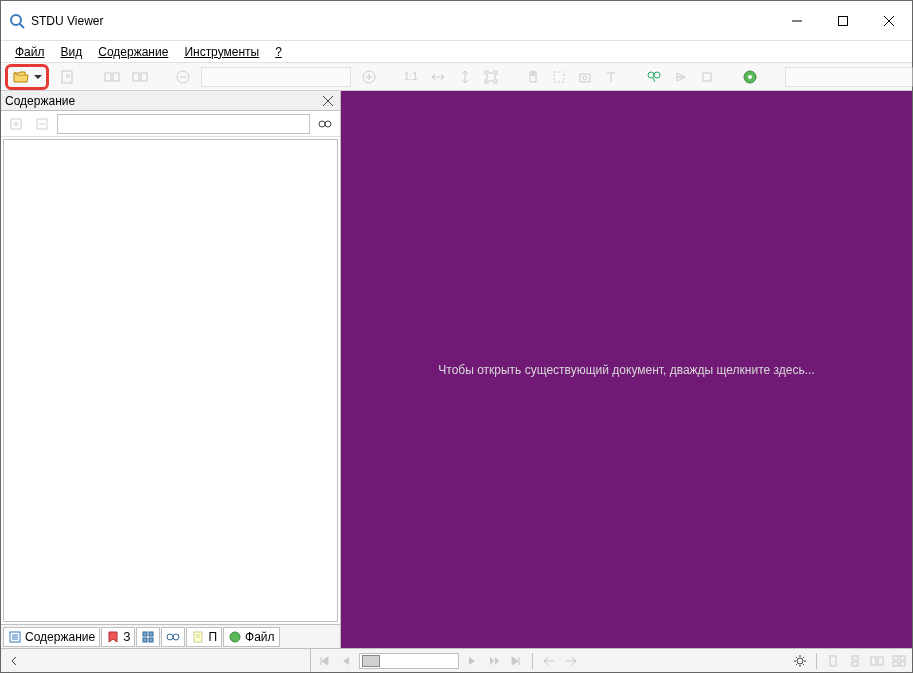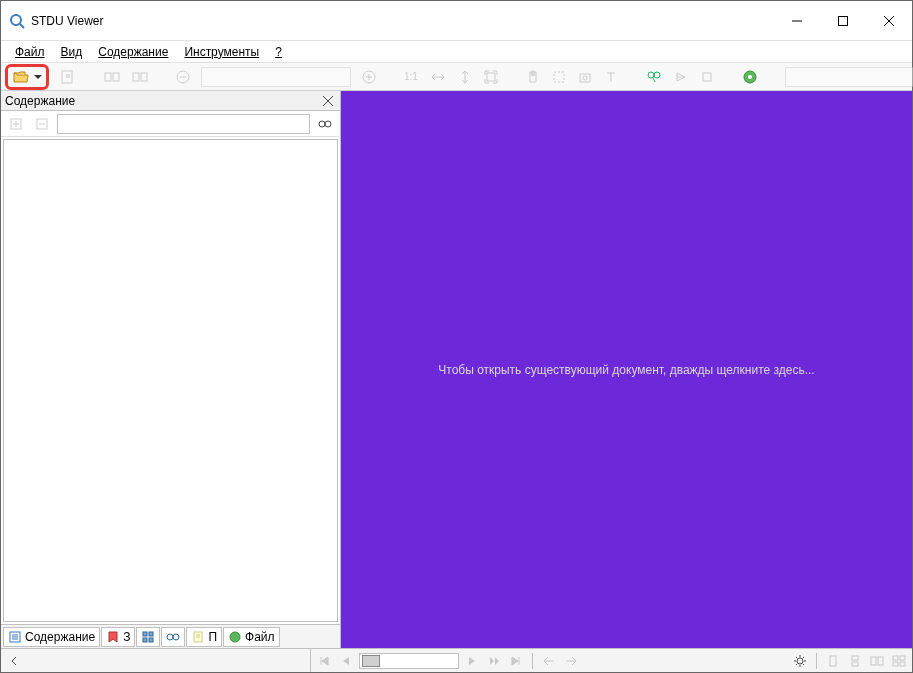--- a/index.html
+++ b/index.html
@@ -23,21 +23,21 @@
 .panel-header { height: 20px; display: flex; align-items: center; padding: 0 4px; border-bottom: 1px solid #c0c0c0; background: #f0f0f0; }
 .panel-title { flex: 1; font-size: 12px; }
 .panel-close { width: 16px; height: 16px; display: flex; align-items: center; justify-content: center; }
 .panel-toolbar { height: 26px; display: flex; align-items: center; gap: 4px; padding: 2px 4px; border-bottom: 1px solid #e0e0e0; }
 .panel-toolbar input { flex: 1; height: 20px; border: 1px solid #c0c0c0; padding: 0 4px; }
 .panel-body { flex: 1; background: #fff; border: 1px solid #c0c0c0; margin: 2px; }
 .panel-tabs { height: 24px; display: flex; align-items: center; padding: 0 2px; gap: 0; border-top: 1px solid #c0c0c0; background: #f4f4f4; overflow: hidden; }
 .ptab { display: flex; align-items: center; gap: 3px; padding: 2px 4px; border: 1px solid #c0c0c0; background: #fff; font-size: 11px; height: 20px; margin-right: 1px; }
 .ptab-icon { width: 14px; height: 14px; display: flex; align-items: center; justify-content: center; }
 .main-view { flex: 1; display: flex; flex-direction: column; background: #a0a0a0; position: relative; }
-.main-canvas { flex: 1; background: #6d28d9; display: flex; align-items: center; justify-content: center; }
+.main-canvas { flex: 1; background: #701a75; display: flex; align-items: center; justify-content: center; }
 .placeholder-text { color: #d8d8d8; font-size: 12px; }
 .status-bar { height: 24px; display: flex; align-items: center; border-top: 1px solid #c0c0c0; background: #f4f4f4; }
 .status-left { width: 310px; display: flex; align-items: center; padding: 0 4px; border-right: 1px solid #c0c0c0; height: 100%; }
 .status-main { flex: 1; display: flex; align-items: center; padding: 0 4px; gap: 4px; }
 .sb-btn { width: 18px; height: 18px; display: flex; align-items: center; justify-content: center; }
 .sb-sep { width: 1px; height: 16px; background: #c0c0c0; margin: 0 3px; }
 .sb-slider { width: 100px; height: 16px; border: 1px solid #c0c0c0; background: #fff; position: relative; }
 .sb-slider-thumb { position: absolute; left: 2px; top: 1px; width: 18px; height: 12px; background: #d0d0d0; border: 1px solid #888; }
 .sb-spacer { flex: 1; }
 svg { display: block; }

